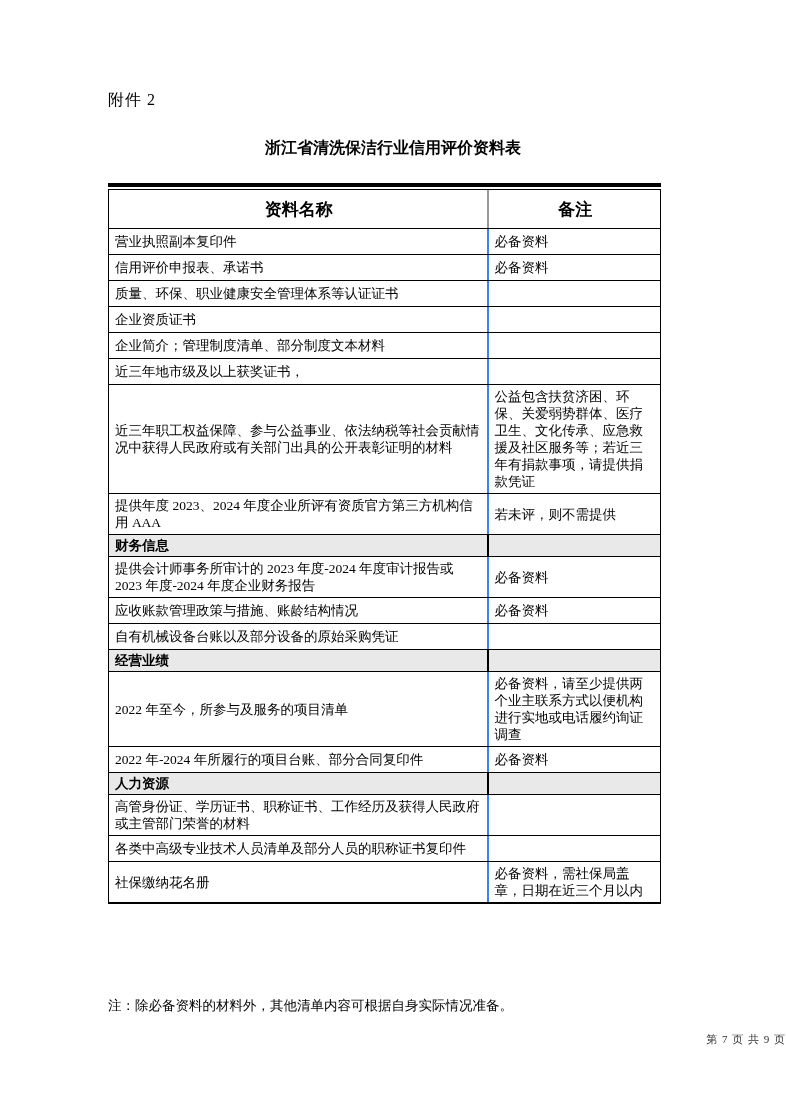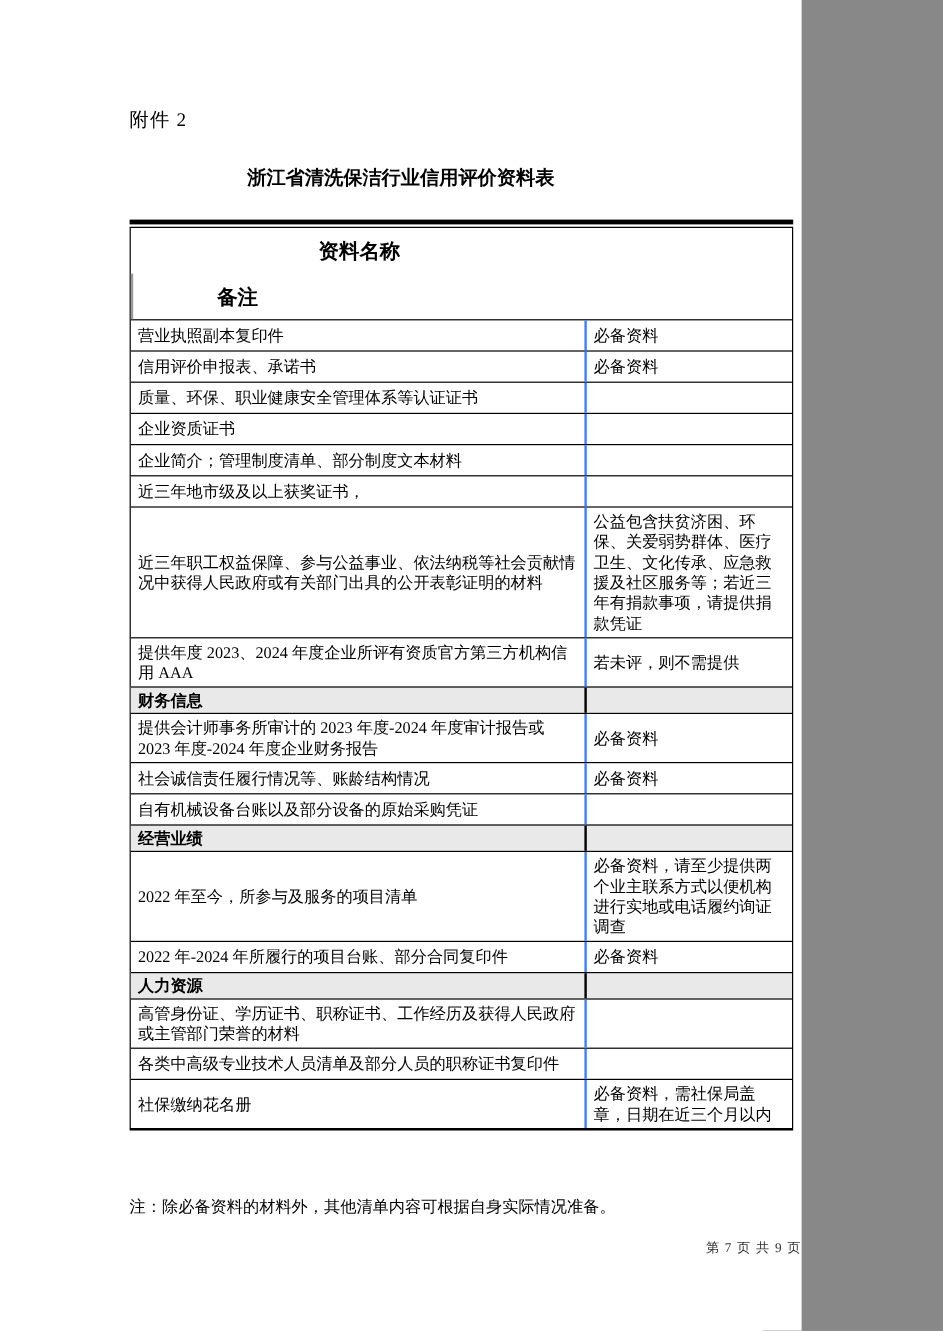--- a/index.html
+++ b/index.html
@@ -1,18 +1,18 @@
 <!DOCTYPE html>
 <html><head>
 <meta charset="utf-8">
 <style>
   html,body { margin:0; padding:0; background:#888; }
   .page {
     position:relative;
-    width:668px; height:1109px;
+    width:786px; height:1109px;
     background:#ffffff;
     font-family:"Liberation Serif","DejaVu Serif",serif;
     color:#000;
     overflow:hidden;
   }
   .attachment {
     position:absolute; left:108px; top:90px;
     font-size:16px; letter-spacing:1px;
   }
   .doc-title {
@@ -20,21 +20,21 @@
     text-align:center; font-weight:bold; font-size:16px;
   }
   .table-wrap { position:absolute; left:108px; top:183px; width:553px; }
   .thick-bar { height:4px; background:#000; margin-bottom:2px; }
   .table {
     border:1px solid #000;
     border-bottom-width:2px;
     box-sizing:border-box;
   }
   .row { display:flex; border-top:1px solid #000; }
-  .row.header-row { border-top:none;flex-direction:column; }
+  .row.header-row { border-top:none; }
   .cell {
     box-sizing:border-box;
     display:flex; align-items:center;
     font-size:13.5px; line-height:17px;
     padding:3px 4px 3px 6px;
     min-height:25px;
   }
   .cw { width:100%; }
   .name-cell  { width:379px; }
   .remark-cell{ width:174px; border-left:2px solid #3b82f6; }
@@ -151,21 +151,21 @@
           <div class="row data">
             <div class="cell name-cell">
               <div class="cw">提供会计师事务所审计的 2023 年度-2024 年度审计报告或 2023 年度-2024 年度企业财务报告</div>
             </div>
             <div class="cell remark-cell">
               <div class="cw"><b>必备资料</b></div>
             </div>
           </div>
           <div class="row data">
             <div class="cell name-cell">
-              <div class="cw">社会诚信责任履行情况等、账龄结构情况</div>
+              <div class="cw">应收账款管理政策与措施、账龄结构情况</div>
             </div>
             <div class="cell remark-cell">
               <div class="cw"><b>必备资料</b></div>
             </div>
           </div>
           <div class="row data">
             <div class="cell name-cell">
               <div class="cw">自有机械设备台账以及部分设备的原始采购凭证</div>
             </div>
             <div class="cell remark-cell">

